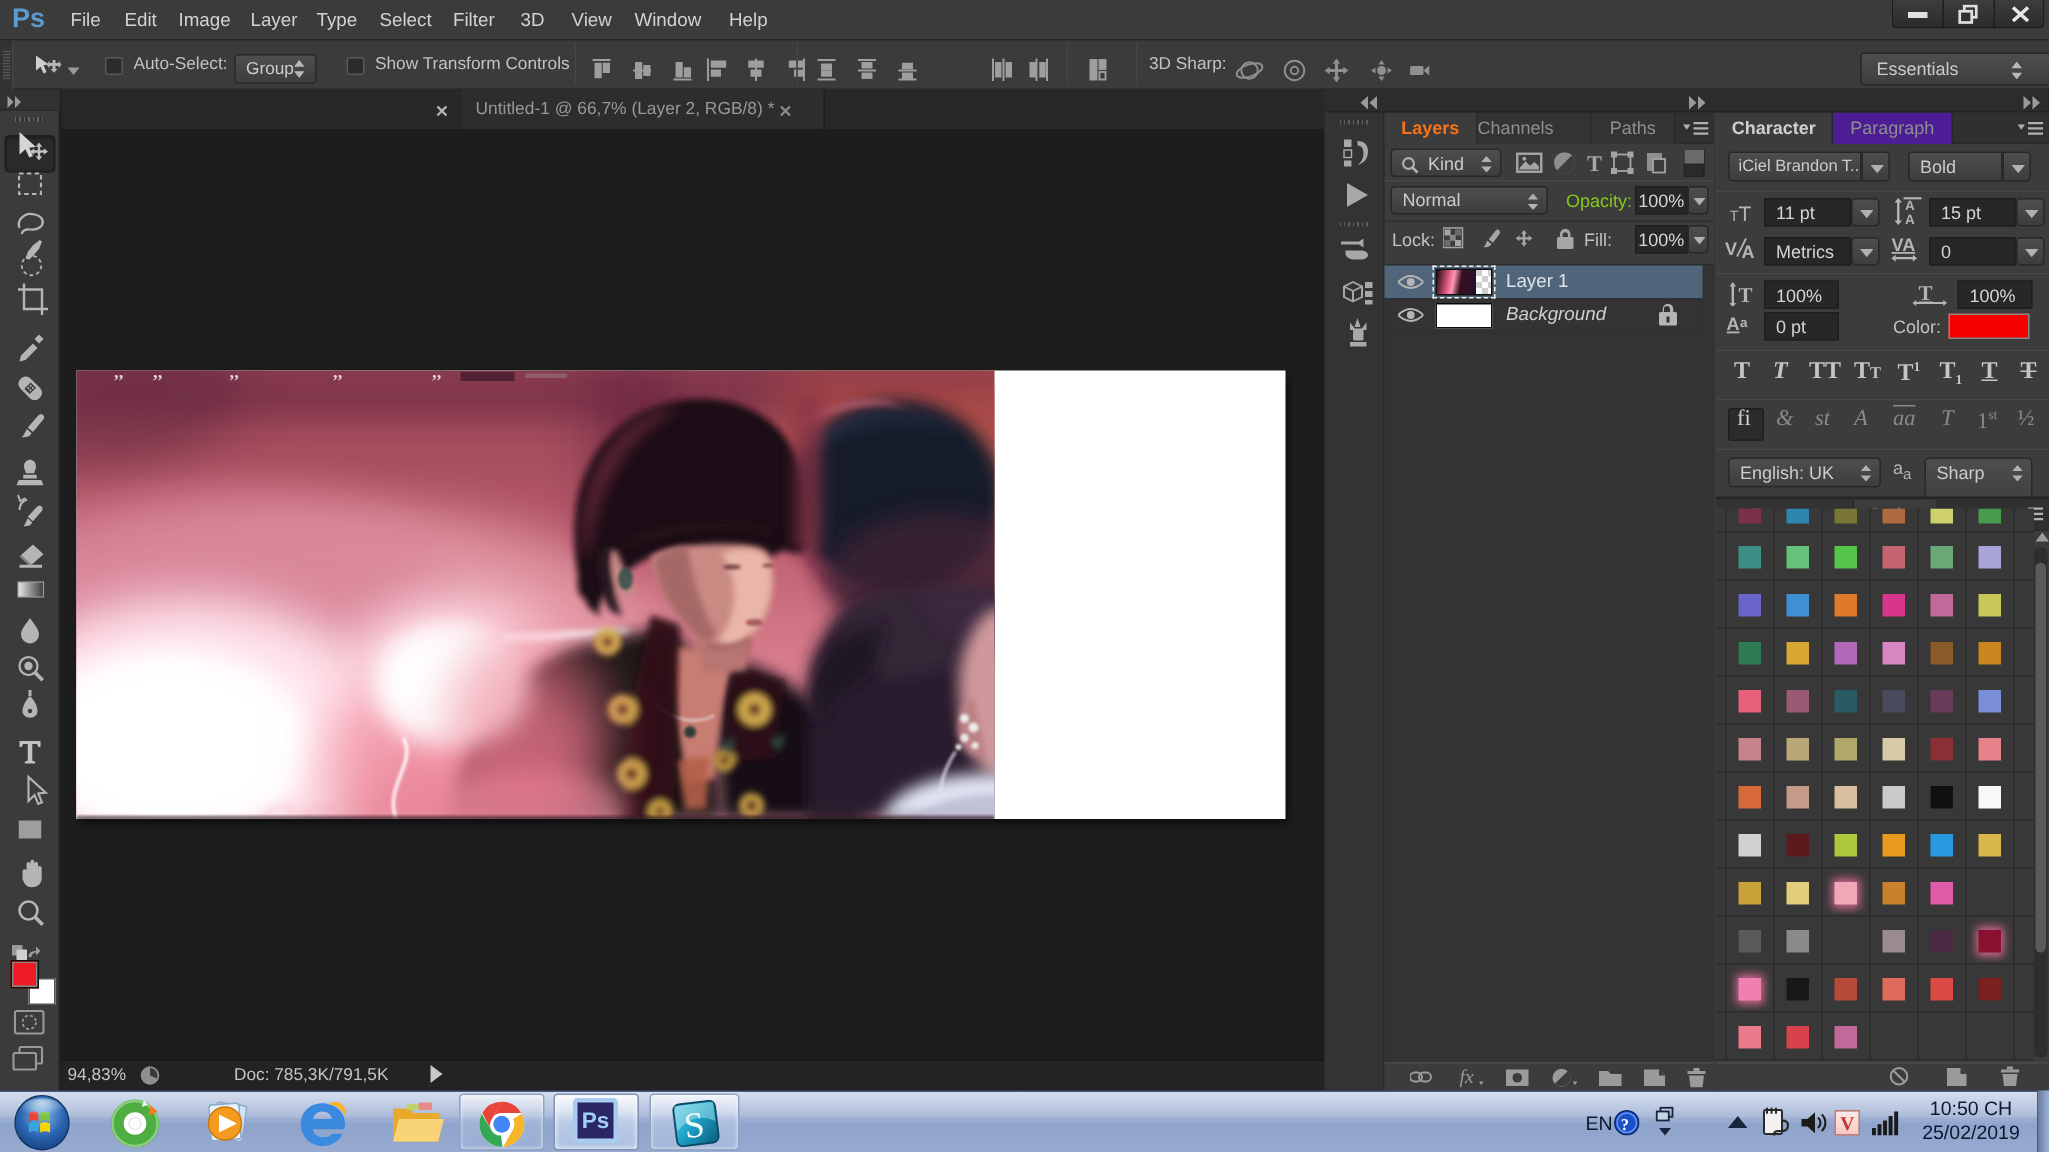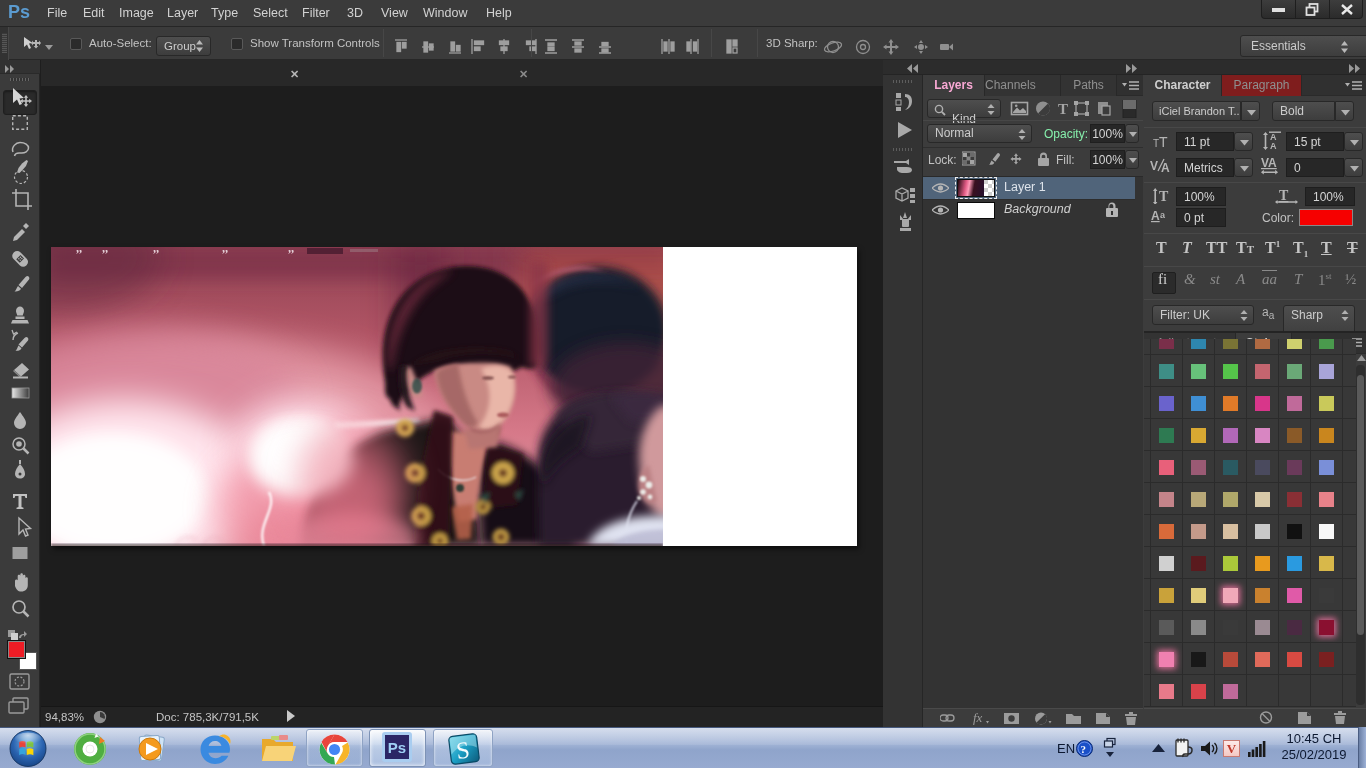--- a/index.html
+++ b/index.html
@@ -310,20 +310,21 @@
       <g transform="translate(0,636)">
           <rect x="13" y="2" width="15" height="11" rx="1" fill="none" stroke="#9a9a9a" stroke-width="1.4"></rect>
           <rect x="9" y="6" width="15" height="11" rx="1" fill="#3b3b3b" stroke="#9a9a9a" stroke-width="1.4"></rect>
         </g>
     </g>
   </svg>
   <div class="abs" style="left:19px; top:652px; width:18px; height:18px; background:#fff; border:1px solid #555;"></div>
   <div class="abs" style="left:7px; top:640px; width:19px; height:19px; background:#ee1c25; border:1px solid #111; box-shadow:0 0 0 1px #888 inset;"></div>
   <div class="abs" id="tabbar"></div>
   <div class="abs" style="left:290px; top:68px; color:#b5b5b5; font-size:11px; font-weight:bold;">✕</div>
+  <div class="abs tab inactive" style="left:308px; width:242px; padding-left:9px; font-size:11.6px;">Untitled-1 @ 66,7% (Layer 2, RGB/8) *</div>
   <div class="abs" style="left:519px; top:68px; color:#8a8a8a; font-size:11px; font-weight:bold;">✕</div>
   <div class="abs" id="docarea"></div>
   <div class="abs" style="left:51px; top:247px; width:806px; height:299px; background:#fff; box-shadow:2px 3px 5px rgba(0,0,0,0.55);"></div>
   <svg class="abs" style="left:51px; top:247px;" width="612" height="299" viewBox="0 0 612 299">
     <defs>
       <linearGradient id="bgph" x1="0" y1="0" x2="0" y2="1">
         <stop offset="0" stop-color="#914253"></stop>
         <stop offset="0.28" stop-color="#b05565"></stop>
         <stop offset="0.62" stop-color="#d67989"></stop>
         <stop offset="1" stop-color="#e8a2b2"></stop>
@@ -514,36 +515,36 @@
   <svg class="abs" style="left:896px; top:211px;" width="20" height="22" viewBox="0 0 20 22">
       <g fill="#a8a8a8">
         <path d="M9 1 l2 6 h-4 Z M4 4 l4 5 h-4 Z M15 4 l-4 5 h4 Z"></path>
         <rect x="6" y="8" width="7" height="8" rx="1"></rect>
         <rect x="4" y="17" width="11" height="3"></rect>
       </g>
     </svg>
   <div class="abs" id="layerspanel"></div>
 
   <div class="abs" style="left:923px; top:75px; width:220px; height:21px; background:#303030; border-bottom:1px solid #2a2a2a;"></div>
-  <div class="abs" style="left:923px; top:75px; width:62px; height:21px; background:#3c3c3c; color:#f9a8d4; font-weight:bold; font-size:12px; line-height:21px; text-align:center; border-right:1px solid #282828;">Layers</div>
+  <div class="abs" style="left:923px; top:75px; width:62px; height:21px; background:#3c3c3c; color:#f97316; font-weight:bold; font-size:12px; line-height:21px; text-align:center; border-right:1px solid #282828;">Layers</div>
   <div class="abs" style="left:985px; top:75px; width:76px; height:21px; color:#8f8f8f; font-size:12px; line-height:21px; text-align:left; border-right:1px solid #282828; background:#333;">Channels</div>
   <div class="abs" style="left:1061px; top:75px; width:56px; height:21px; color:#8f8f8f; font-size:12px; line-height:21px; text-align:center; border-right:1px solid #282828; background:#333;">Paths</div>
   <svg class="abs" style="left:1122px; top:81px;" width="17" height="10">
       <path d="M0 2 L5 2 L2.5 5.5 Z" fill="#b0b0b0"></path>
       <g stroke="#b0b0b0" stroke-width="1.5">
         <path d="M7 1 H17 M7 4.5 H17 M7 8 H17"></path>
       </g>
     </svg>
 
   <div class="abs dropbtn" style="left:927px; top:99px; width:74px; height:19px;">
       <svg style="position:absolute; left:6px; top:4px;" width="12" height="12">
         <circle cx="5" cy="5" r="3.6" fill="none" stroke="#b0b0b0" stroke-width="1.4"></circle>
         <path d="M7.8 7.8 L11 11" stroke="#b0b0b0" stroke-width="1.8"></path>
       </svg>
-      <span style="position:absolute; left:24px; top:11px; line-height:17px;">Kind</span>
+      <span style="position:absolute; left:24px; top:1px; line-height:17px;">Kind</span>
       <svg style="position:absolute; right:5px; top:4px;" width="8" height="11">
         <path d="M4 0 L7.5 4 L0.5 4 Z M4 11 L7.5 7 L0.5 7 Z" fill="#b0b0b0"></path>
       </svg>
     </div>
   <svg class="abs" style="left:1010px; top:100px;" width="128" height="18" viewBox="0 0 128 18">
     <g fill="none" stroke="#a5a5a5" stroke-width="1.2">
       <rect x="1.5" y="2.5" width="16" height="12" fill="none" stroke="#a5a5a5" stroke-width="1.6"></rect>
         <path d="M3 12 L7 7.5 L10 10.5 L13 8 L16 11 L16 13 L3 13 Z" fill="#a5a5a5" stroke="none"></path>
         <circle cx="6.2" cy="5.8" r="1.3" fill="#a5a5a5" stroke="none"></circle>
       <circle cx="33" cy="8.5" r="7" fill="#8f8f8f" stroke="none"></circle>
@@ -560,21 +561,21 @@
         <rect x="92" y="6" width="8" height="9" fill="#3c3c3c" stroke="#a5a5a5"></rect>
     </g>
     <rect x="113" y="0" width="13" height="18" fill="#2a2a2a" stroke="#222"></rect>
       <rect x="113" y="0" width="13" height="9" fill="#6b6b6b"></rect>
   </svg>
 
   <div class="abs" style="left:923px; top:120px; width:220px; height:28px; border-top:1px solid #474747; border-bottom:1px solid #2e2e2e;"></div>
   <div class="abs dropbtn" style="left:927px; top:124px; width:105px; height:19px; line-height:17px;"><span style="margin-left:7px;">Normal</span><svg style="position:absolute; right:5px; top:4px;" width="8" height="11">
         <path d="M4 0 L7.5 4 L0.5 4 Z M4 11 L7.5 7 L0.5 7 Z" fill="#b0b0b0"></path>
       </svg></div>
-  <div class="abs" style="left:1044px; top:127px; color:#86efac; font-size:12px;">Opacity:</div>
+  <div class="abs" style="left:1044px; top:127px; color:#84cc16; font-size:12px;">Opacity:</div>
   <div class="abs" style="left:1090px; top:124px; width:35px; height:19px; background:#272727; border:1px solid #1f1f1f; color:#d5d5d5; font-size:12px; line-height:18px; text-align:center;">100%</div>
   <div class="abs dropbtn" style="left:1125px; top:124px; width:14px; height:19px;">
       <svg style="position:absolute; left:3px; top:7px;" width="8" height="6">
         <path d="M0 0 L8 0 L4 5 Z" fill="#b0b0b0"></path>
       </svg>
     </div>
 
   <div class="abs" style="left:928px; top:153px; color:#c2c2c2; font-size:12px;">Lock:</div>
   <svg class="abs" style="left:962px; top:151px;" width="96" height="17" viewBox="0 0 96 17">
     <g fill="#a5a5a5">
@@ -655,21 +656,21 @@
           <rect x="1" y="3" width="12" height="2"></rect>
           <rect x="5" y="1" width="4" height="2"></rect>
           <path d="M2 6 h10 l-1 8 h-8 Z"></path>
         </g>
     </g>
   </svg>
   <div class="abs" id="rightcol"></div>
 
   <div class="abs" style="left:1144px; top:75px; width:222px; height:21px; background:#303030; border-bottom:1px solid #2a2a2a;"></div>
   <div class="abs" style="left:1144px; top:75px; width:78px; height:21px; background:#3c3c3c; color:#cfcfcf; font-weight:bold; font-size:12px; line-height:21px; text-align:center; border-right:1px solid #282828;">Character</div>
-  <div class="abs" style="left:1222px; top:75px; width:80px; height:21px; color:#8f8f8f; font-size:12px; line-height:21px; text-align:center; border-right:1px solid #282828; background:#7f1d1d;">Paragraph</div>
+  <div class="abs" style="left:1222px; top:75px; width:80px; height:21px; color:#8f8f8f; font-size:12px; line-height:21px; text-align:center; border-right:1px solid #282828; background:#4c1d95;">Paragraph</div>
   <svg class="abs" style="left:1345px; top:81px;" width="17" height="10">
       <path d="M0 2 L5 2 L2.5 5.5 Z" fill="#b0b0b0"></path>
       <g stroke="#b0b0b0" stroke-width="1.5">
         <path d="M7 1 H17 M7 4.5 H17 M7 8 H17"></path>
       </g>
     </svg>
 
   <div class="abs" style="left:1152px; top:101px; width:89px; height:20px; background:linear-gradient(#4e4e4e,#3d3d3d); border:1px solid #282828; border-radius:3px 0 0 3px; color:#ccc; font-size:11px; line-height:18px; padding-left:6px; white-space:nowrap; overflow:hidden;">iCiel Brandon T...</div>
   <div class="abs dropbtn" style="left:1241px; top:101px; width:19px; height:20px; border-radius:0 3px 3px 0;">
       <svg style="position:absolute; left:5px; top:8px;" width="9" height="6">
@@ -778,21 +779,21 @@
     <span style="position:absolute; left:32px; font-style:italic;">&amp;</span>
     <span style="position:absolute; left:58px; font-style:italic;">st</span>
     <span style="position:absolute; left:84px; font-style:italic;">A</span>
     <span style="position:absolute; left:110px; font-style:italic; text-decoration:overline;">aa</span>
     <span style="position:absolute; left:142px; font-style:italic;">T</span>
     <span style="position:absolute; left:166px;">1<sup style="font-size:9px;">st</sup></span>
     <span style="position:absolute; left:193px;">½</span>
   </div>
   <div class="abs" style="left:1144px; top:299px; width:222px; height:1px; background:#2e2e2e; border-bottom:1px solid #484848;"></div>
 
-  <div class="abs dropbtn" style="left:1152px; top:305px; width:102px; height:20px; line-height:18px;"><span style="margin-left:7px;">Filter: UK</span><svg style="position:absolute; right:5px; top:4px;" width="8" height="11">
+  <div class="abs dropbtn" style="left:1152px; top:305px; width:102px; height:20px; line-height:18px;"><span style="margin-left:7px;">English: UK</span><svg style="position:absolute; right:5px; top:4px;" width="8" height="11">
         <path d="M4 0 L7.5 4 L0.5 4 Z M4 11 L7.5 7 L0.5 7 Z" fill="#b0b0b0"></path>
       </svg></div>
   <div class="abs" style="left:1262px; top:305px; color:#b5b5b5; font-size:12px;">a<span style="font-size:10px; vertical-align:-3px;">a</span></div>
   <div class="abs dropbtn" style="left:1283px; top:305px; width:72px; height:34px; line-height:18px;"><span style="margin-left:7px;">Sharp</span><svg style="position:absolute; right:5px; top:4px;" width="8" height="11">
         <path d="M4 0 L7.5 4 L0.5 4 Z M4 11 L7.5 7 L0.5 7 Z" fill="#b0b0b0"></path>
       </svg></div>
 
   <div class="abs" style="left:1144px; top:331px; width:222px; height:2px; background:#242424;"></div>
   <div class="abs" style="left:1144px; top:333px; width:222px; height:21px; background:#303030; border-bottom:1px solid #2a2a2a;"></div>
   <div class="abs" style="left:1144px; top:333px; width:92px; height:21px; color:#8f8f8f; font-size:12px; line-height:21px; text-align:center; border-right:1px solid #282828; background:#333;">Adjustments</div>
@@ -1021,16 +1022,16 @@
   <div class="abs" style="left:1223px; top:740px; width:17px; height:17px; background:linear-gradient(#fceae8,#f5c9c4); border:1px solid #c87a72; color:#c0392b; font-weight:bold; font-size:13px; text-align:center; line-height:16px; font-family:'Liberation Serif';">V</div>
   <svg class="abs" style="left:1248px; top:740px;" width="18" height="17">
       <g fill="#1a1a1a">
         <rect x="0" y="12" width="2.6" height="5"></rect>
         <rect x="3.7" y="9.5" width="2.6" height="7.5"></rect>
         <rect x="7.4" y="7" width="2.6" height="10"></rect>
         <rect x="11.1" y="4" width="2.6" height="13"></rect>
         <rect x="14.8" y="1" width="2.6" height="16"></rect>
       </g>
     </svg>
-  <div class="abs" style="left:1283px; top:731px; width:62px; height:16px; color:#0c1830; font-size:13px; text-align:center;">10:45 CH</div>
+  <div class="abs" style="left:1283px; top:731px; width:62px; height:16px; color:#0c1830; font-size:13px; text-align:center;">10:50 CH</div>
   <div class="abs" style="left:1278px; top:747px; width:72px; height:16px; color:#0c1830; font-size:13px; text-align:center;">25/02/2019</div>
   <div class="abs" style="left:1358px; top:727px; width:8px; height:41px; background:linear-gradient(90deg,#6a7fa5,#9db1d6); border-left:1px solid #4a5d82;"></div>
 </div>
 
 </body></html>

